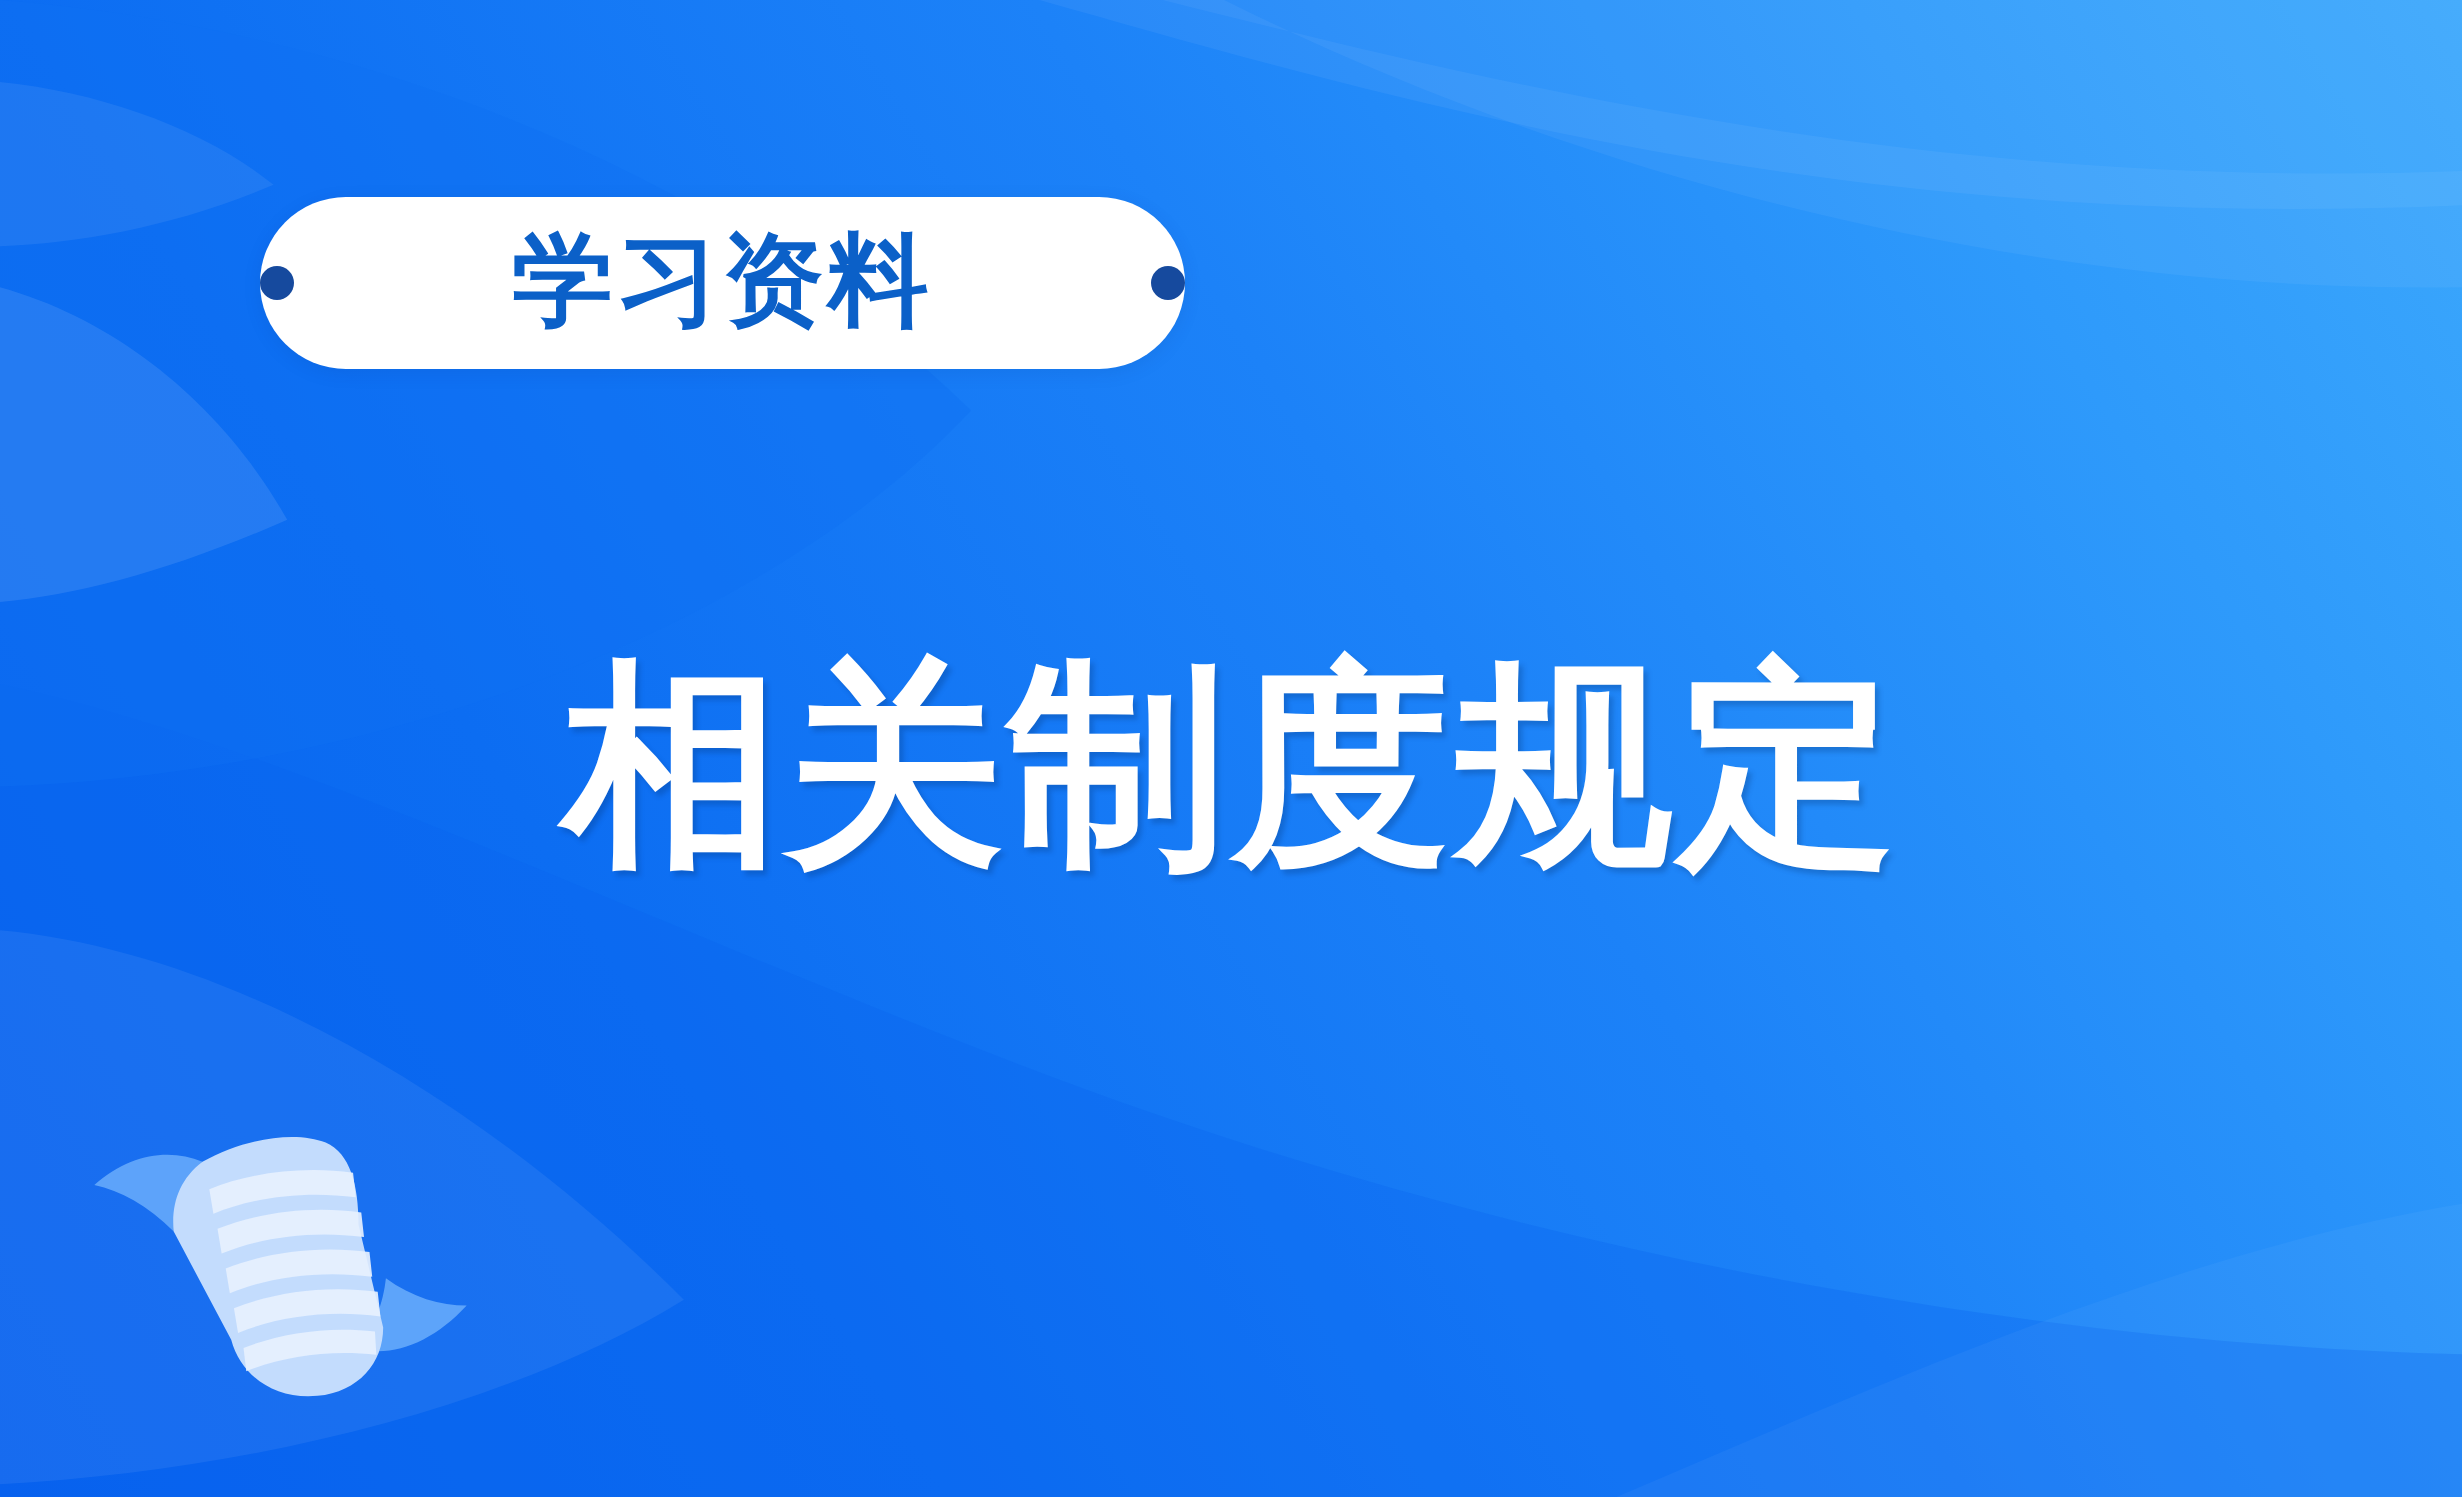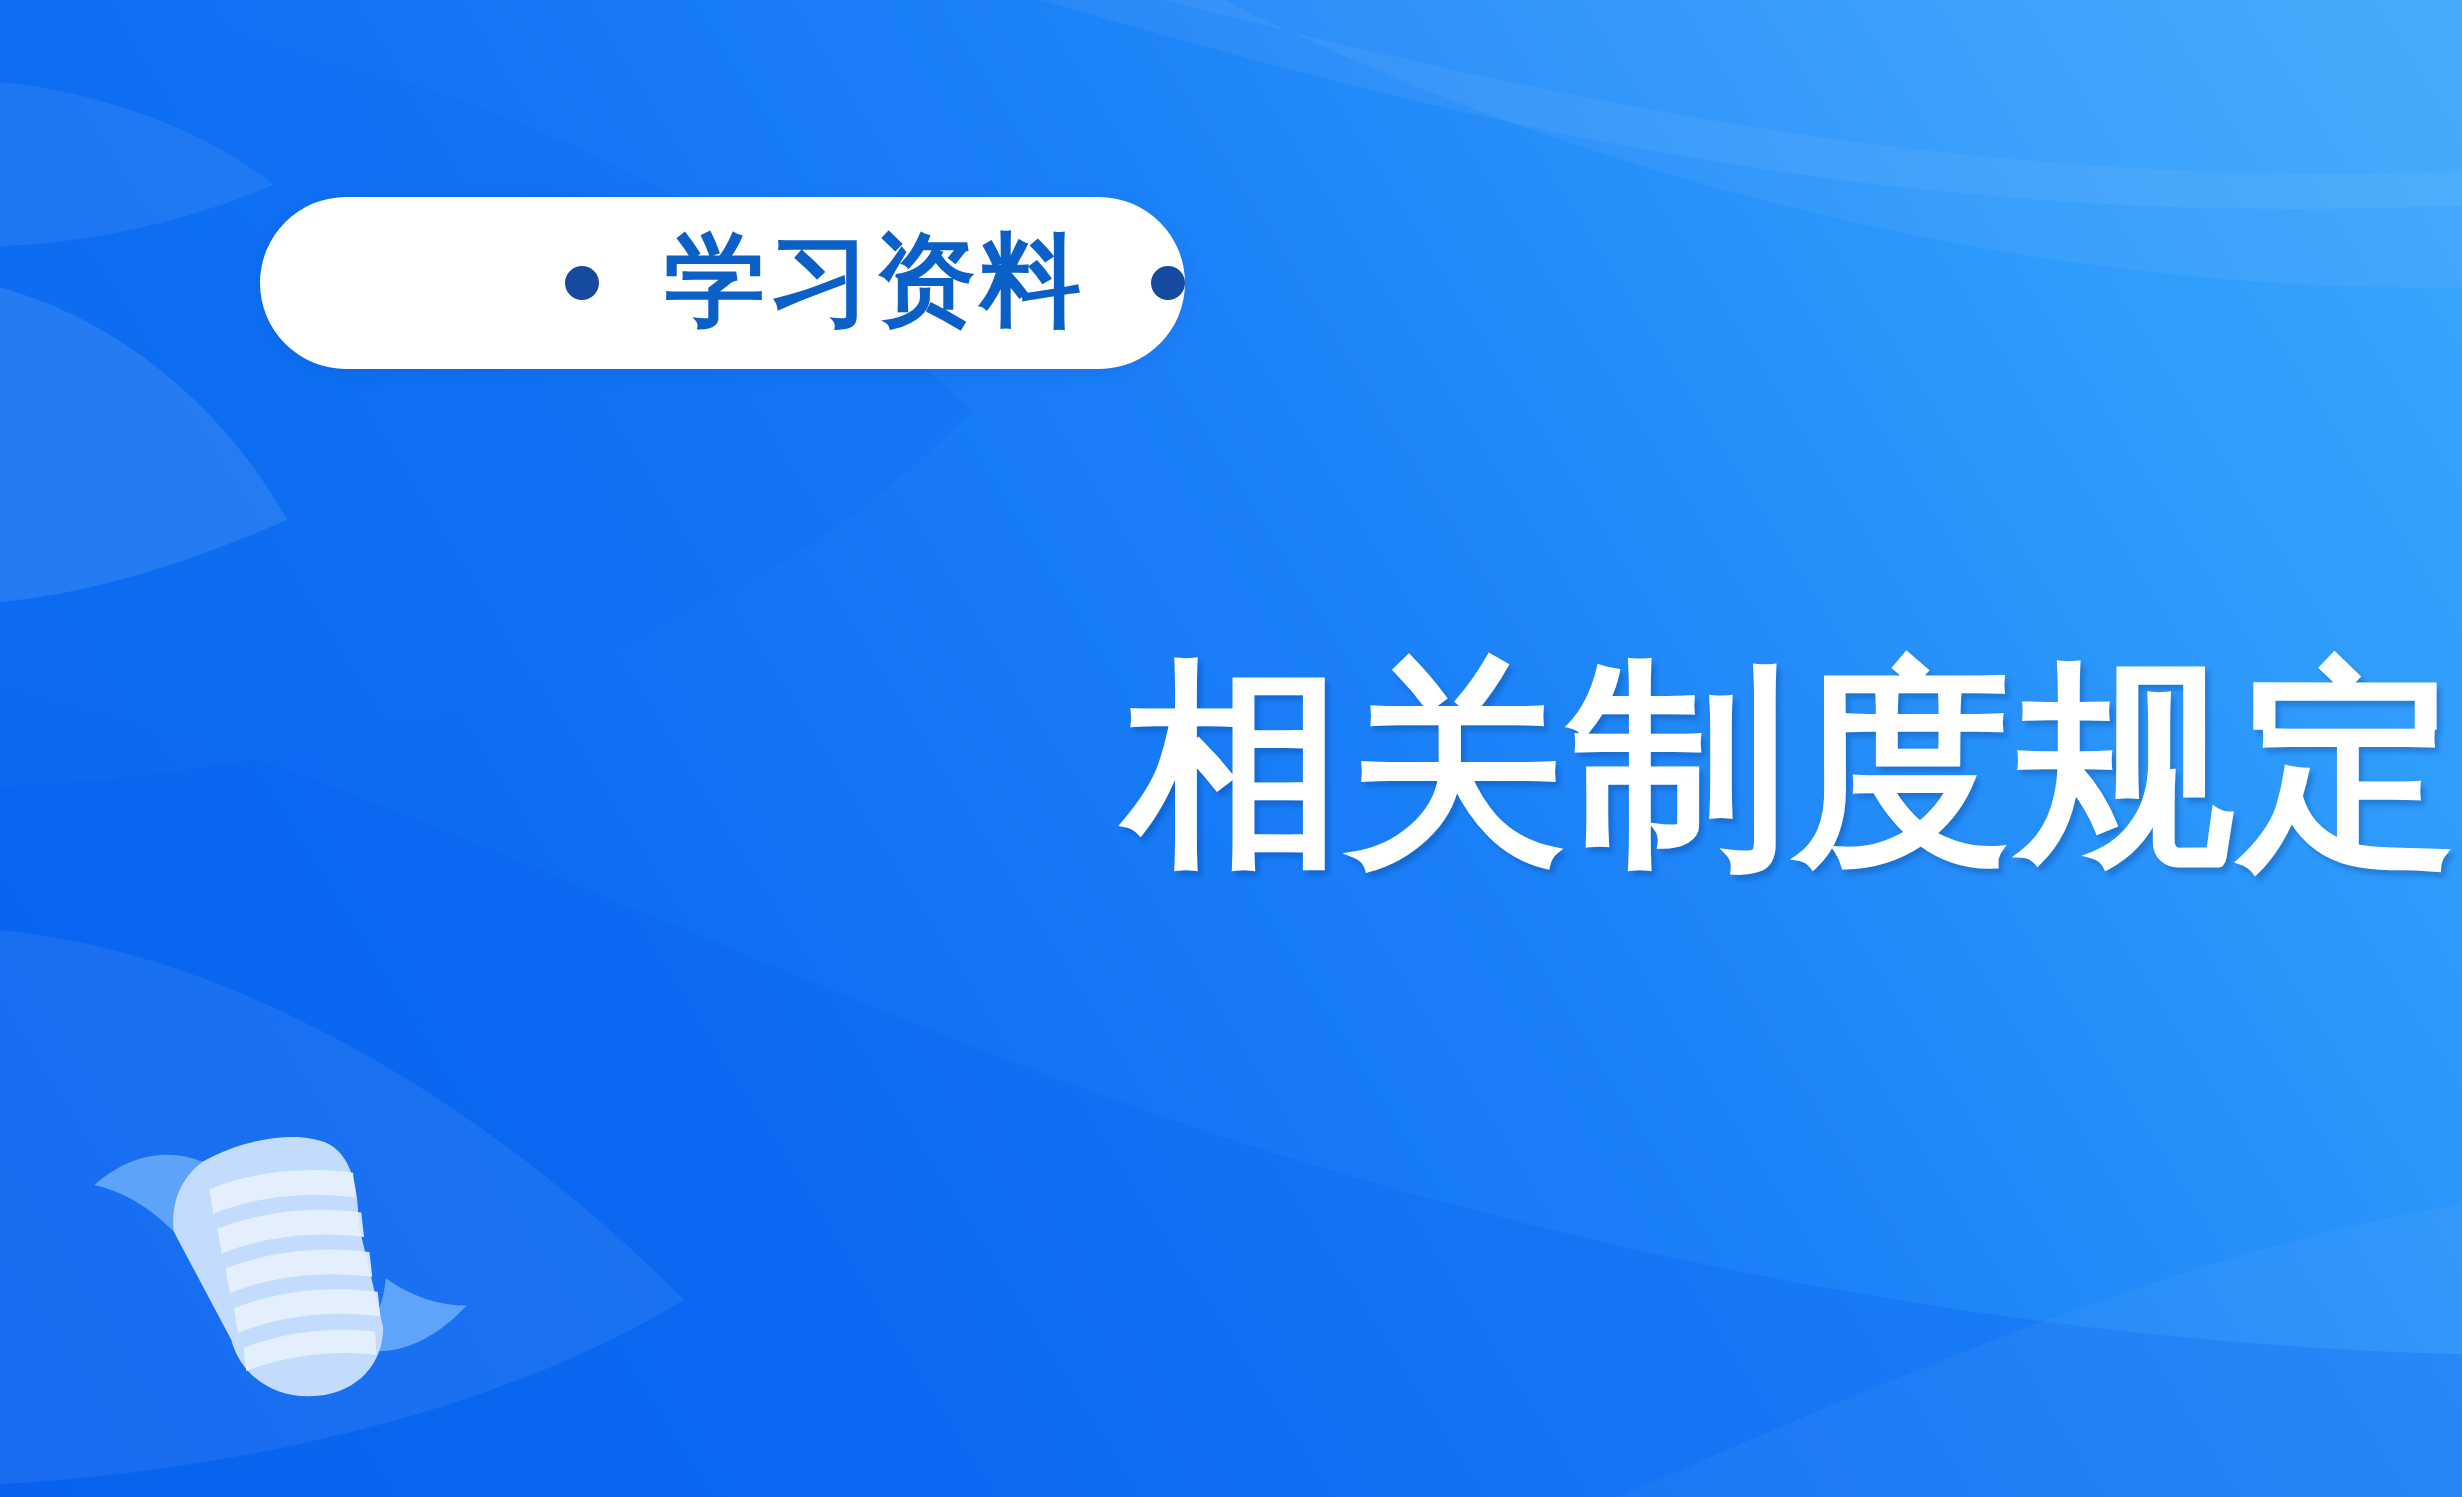--- a/index.html
+++ b/index.html
@@ -28,21 +28,21 @@
   #badge{
     position:absolute;
     left:260px;
     top:197px;
     width:925px;
     height:172px;
     background:#FFFFFF;
     border-radius:86px;
     display:flex;
     align-items:center;
-    justify-content:flex-end;
+    justify-content:space-between;
     gap:66px;
     box-shadow:0 4.1px 18px rgba(5,48,120,.10);
   }
   .badge-dot{
     width:34px;
     height:34px;
     border-radius:50%;
     background:#164A9E;
     flex:0 0 auto;
   }
@@ -73,21 +73,20 @@
     text-shadow:4.1px 4.8px 5.5px rgba(4,46,110,.26);
   }
   #headline-line-1{
     font-size:219px;
     letter-spacing:4.1px;
   }
   #headline-line-2{
     font-size:219px;
     letter-spacing:4.1px;
     margin-top:109px;
-    text-align:right;
   }
 
   
   #paper-scroll{
     position:absolute;
     left:82px;
     top:1122px;
     width:397px;
     height:315px;
     pointer-events:none;

